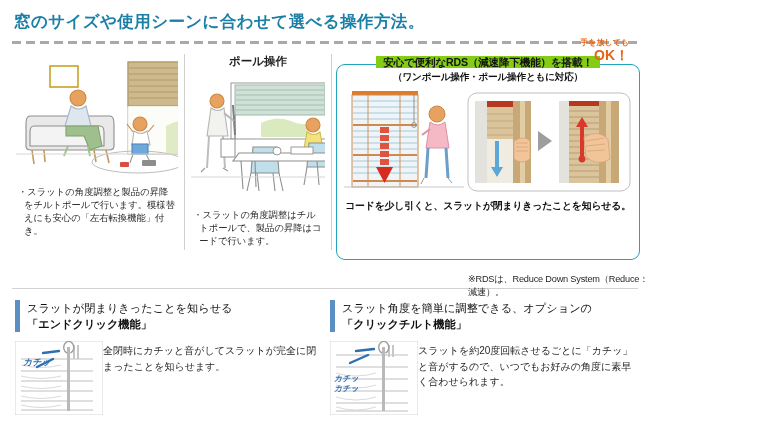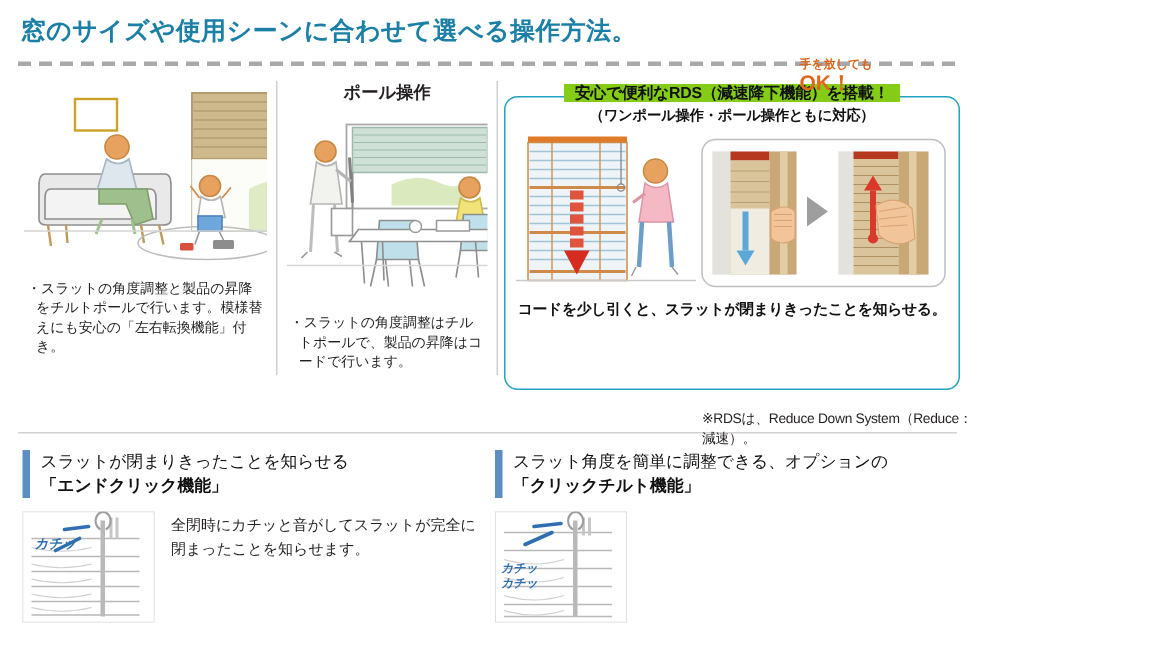--- a/index.html
+++ b/index.html
@@ -58,39 +58,39 @@
   .rds-left{width:120px;height:110px;position:relative;}
   .rds-right{width:166px;height:110px;position:relative;margin-left:2px;}
   .rds-caption{
     text-align:center;font-size:9.9px;font-weight:bold;color:#111;
     margin-top:2px;letter-spacing:-.2px;
   }
   .rds-foot{
     font-size:9.2px;color:#231f20;margin:5px 0 0 6px;letter-spacing:-.2px;
   }
   .ok-callout{
-    position:absolute;top:-26px;left:196px;width:96px;text-align:left;
+    position:absolute;top:-26px;left:196px;width:96px;text-align:right;
     line-height:1;
   }
   .ok-callout .l1{font-size:8px;font-weight:bold;color:#e2661a;display:block;}
   .ok-callout .l2{font-size:14px;font-weight:bold;color:#e2661a;display:block;margin-top:1px;}
 
   
   .hrule{margin:6px 12px 0 12px;height:1px;background:#d2d2d2;}
 
   
   .feats{display:flex;margin:11px 10px 0 10px;}
   .feat{width:375px;box-sizing:border-box;padding:0 5px;}
   .feat-head{display:flex;align-items:flex-start;}
   .accent{width:5px;background:#5b8fc4;flex:0 0 5px;margin-right:7px;align-self:stretch;}
   .feat-title{font-size:11.2px;line-height:1.45;color:#111;font-weight:normal;}
   .feat-title .strong{font-weight:bold;display:block;}
   .feat-body{display:flex;margin-top:9px;align-items:flex-start;}
   .thumb{width:88px;height:74px;flex:0 0 88px;position:relative;}
-  .feat-text{font-size:10px;line-height:1.55;color:#231f20;margin-left:11px;padding-top:2px;}
+  .feat-text{font-size:10px;line-height:1.55;color:#231f20;padding-top:2px;}
 </style>
 </head>
 <body>
 
 <div class="page">
 
   <div class="title-row">
     <div class="title">窓のサイズや使用シーンに合わせて選べる操作方法。</div>
   </div>
   <div class="dash-rule"></div>
@@ -444,16 +444,17 @@
             <rect x="62" y="4" width="2" height="12" fill="#c7c7c7"></rect>
             <path d="M52 12 a5 6 0 1 1 3.5 0" fill="none" stroke="#9e9e9e" stroke-width="1.4"></path>
             <g stroke="#2f6fb0" stroke-width="2.4" stroke-linecap="round">
               <line x1="26" y1="10" x2="44" y2="8"></line>
               <line x1="20" y1="22" x2="38" y2="14"></line>
             </g>
             <text x="4" y="40" font-family="Liberation Sans, sans-serif" font-size="8" font-weight="bold" font-style="italic" fill="#2f6fb0">カチッ</text>
             <text x="4" y="50" font-family="Liberation Sans, sans-serif" font-size="8" font-weight="bold" font-style="italic" fill="#2f6fb0">カチッ</text>
           </svg>
         </div>
+        <div class="feat-text">スラットを約20度回転させるごとに「カチッ」と音がするので、いつでもお好みの角度に素早く合わせられます。</div>
       </div>
     </div>
   </div>
 </div>
 
 </body></html>

